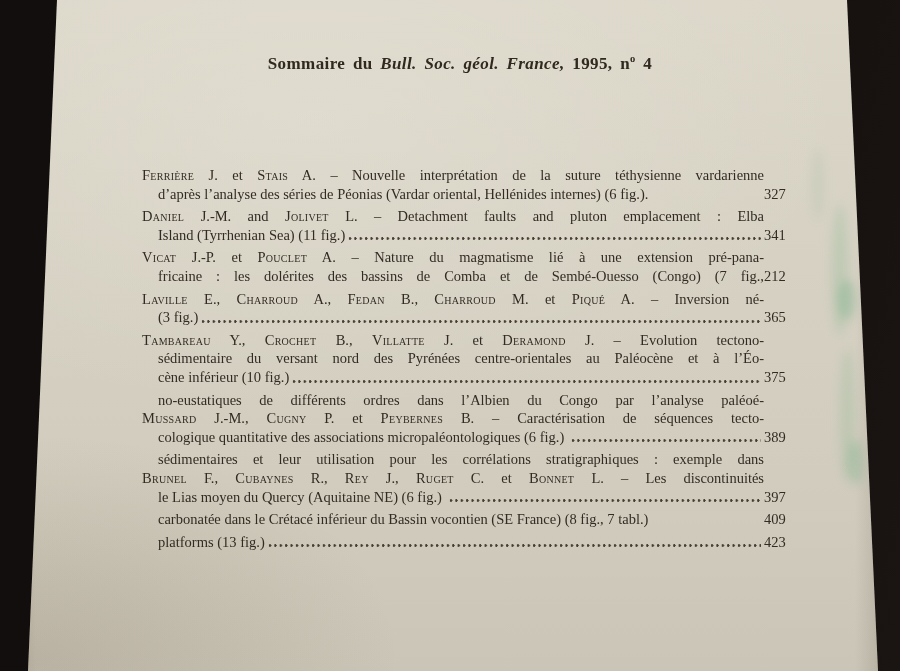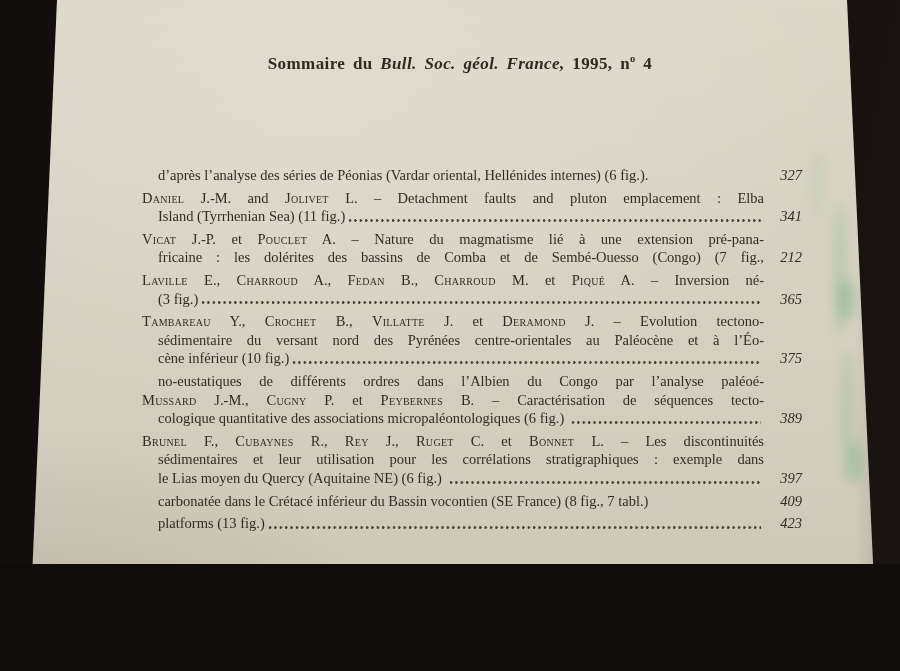--- a/index.html
+++ b/index.html
@@ -1,16 +1,16 @@
 <!DOCTYPE html>
 <html><head>
 <meta charset="utf-8">
 <style>
   html,body{margin:0;padding:0;background:#100c0c;}
-  #stage{position:relative;width:900px;height:564px;overflow:hidden;
+  #stage{position:relative;width:900px;height:671px;overflow:hidden;
     background:linear-gradient(100deg,#120e0d 60%,#1a1412 100%);
     font-family:"Liberation Serif","DejaVu Serif",serif;}
   
   .page{position:absolute;left:0;top:0;width:900px;height:671px;
     clip-path:polygon(57px 0px,847px 0px,878px 671px,28px 671px);
     background:
       linear-gradient(90deg,rgba(70,58,45,.22),rgba(0,0,0,0) 4%),
       linear-gradient(270deg,rgba(60,50,40,.25),rgba(0,0,0,0) 5%),
       radial-gradient(900px 500px at 35% 18%,rgba(255,255,248,.16),rgba(0,0,0,0) 60%),
       radial-gradient(520px 320px at 4% 98%,rgba(95,78,55,.16),rgba(0,0,0,0) 70%),
@@ -34,40 +34,41 @@
   .lines{flex:1 1 auto;min-width:0;}
   .line{line-height:18.6px;}
   .line.indent{padding-left:16px;}
   .line.stretch{text-align:justify;text-align-last:justify;}
   .line.lastline{display:flex;}
   .lastline .linetext{white-space:pre;flex:0 0 auto;}
   .sc{font-variant:small-caps;letter-spacing:.3px;}
   .dots{flex:1 1 auto;min-width:0;align-self:flex-end;height:5px;margin:0 3px 3px 3px;
     background-image:radial-gradient(circle at 2px 2.5px,#453d31 1.05px,rgba(0,0,0,0) 1.55px);
     background-size:5.4px 5px;background-repeat:repeat-x;}
-  .pagenum{flex:0 0 38px;width:38px;text-align:right;align-self:flex-end;line-height:18.6px;font-style:italic;}
+  .pagenum{flex:0 0 38px;width:38px;text-align:left;align-self:flex-end;line-height:18.6px;}
 </style>
 </head>
 <body>
 
 <div id="stage">
   <div class="page">
     <div class="stain s1"></div>
     <div class="stain s2"></div>
     <div class="stain s3"></div>
     <div class="stain s4"></div>
     <div class="stain s5"></div>
 
     <div class="header">
       <span>Sommaire du </span><span class="it">Bull. Soc. géol. France,</span><span> 1995, n</span><sup>o</sup><span> 4</span>
     </div>
 
     <div id="entries">
         <div class="entry">
           <div class="lines">
+            <div class="line stretch"><span class="linetext"><span class="sc">Ferrière</span><span> J. et </span><span class="sc">Stais</span><span> A. – Nouvelle interprétation de la suture téthysienne vardarienne</span></span></div>
             <div class="line indent lastline">
               <span class="linetext"><span>d’après l’analyse des séries de Péonias (Vardar oriental, Hellénides internes) (6 fig.).</span></span>
             </div>
           </div>
           <div class="pagenum">327</div>
         </div>
         <div class="entry">
           <div class="lines">
             <div class="line stretch"><span class="linetext"><span class="sc">Daniel</span><span> J.-M. and </span><span class="sc">Jolivet</span><span> L. – Detachment faults and pluton emplacement : Elba</span></span></div>
             <div class="line indent lastline">
@@ -111,22 +112,22 @@
             <div class="line stretch"><span class="linetext"><span class="sc">Mussard</span><span> J.-M., </span><span class="sc">Cugny</span><span> P. et </span><span class="sc">Peybernes</span><span> B. – Caractérisation de séquences tecto-</span></span></div>
             <div class="line indent lastline">
               <span class="linetext"><span>cologique quantitative des associations micropaléontologiques (6 fig.) </span></span>
               <div class="dots"></div>
             </div>
           </div>
           <div class="pagenum">389</div>
         </div>
         <div class="entry">
           <div class="lines">
+            <div class="line indent stretch"><span class="linetext"><span>sédimentaires et leur utilisation pour les corrélations stratigraphiques : exemple dans</span></span></div>
             <div class="line stretch"><span class="linetext"><span class="sc">Brunel</span><span> F., </span><span class="sc">Cubaynes</span><span> R., </span><span class="sc">Rey</span><span> J., </span><span class="sc">Ruget</span><span> C. et </span><span class="sc">Bonnet</span><span> L. – Les discontinuités</span></span></div>
-            <div class="line indent stretch"><span class="linetext"><span>sédimentaires et leur utilisation pour les corrélations stratigraphiques : exemple dans</span></span></div>
             <div class="line indent lastline">
               <span class="linetext"><span>le Lias moyen du Quercy (Aquitaine NE) (6 fig.) </span></span>
               <div class="dots"></div>
             </div>
           </div>
           <div class="pagenum">397</div>
         </div>
         <div class="entry">
           <div class="lines">
             <div class="line indent lastline">

